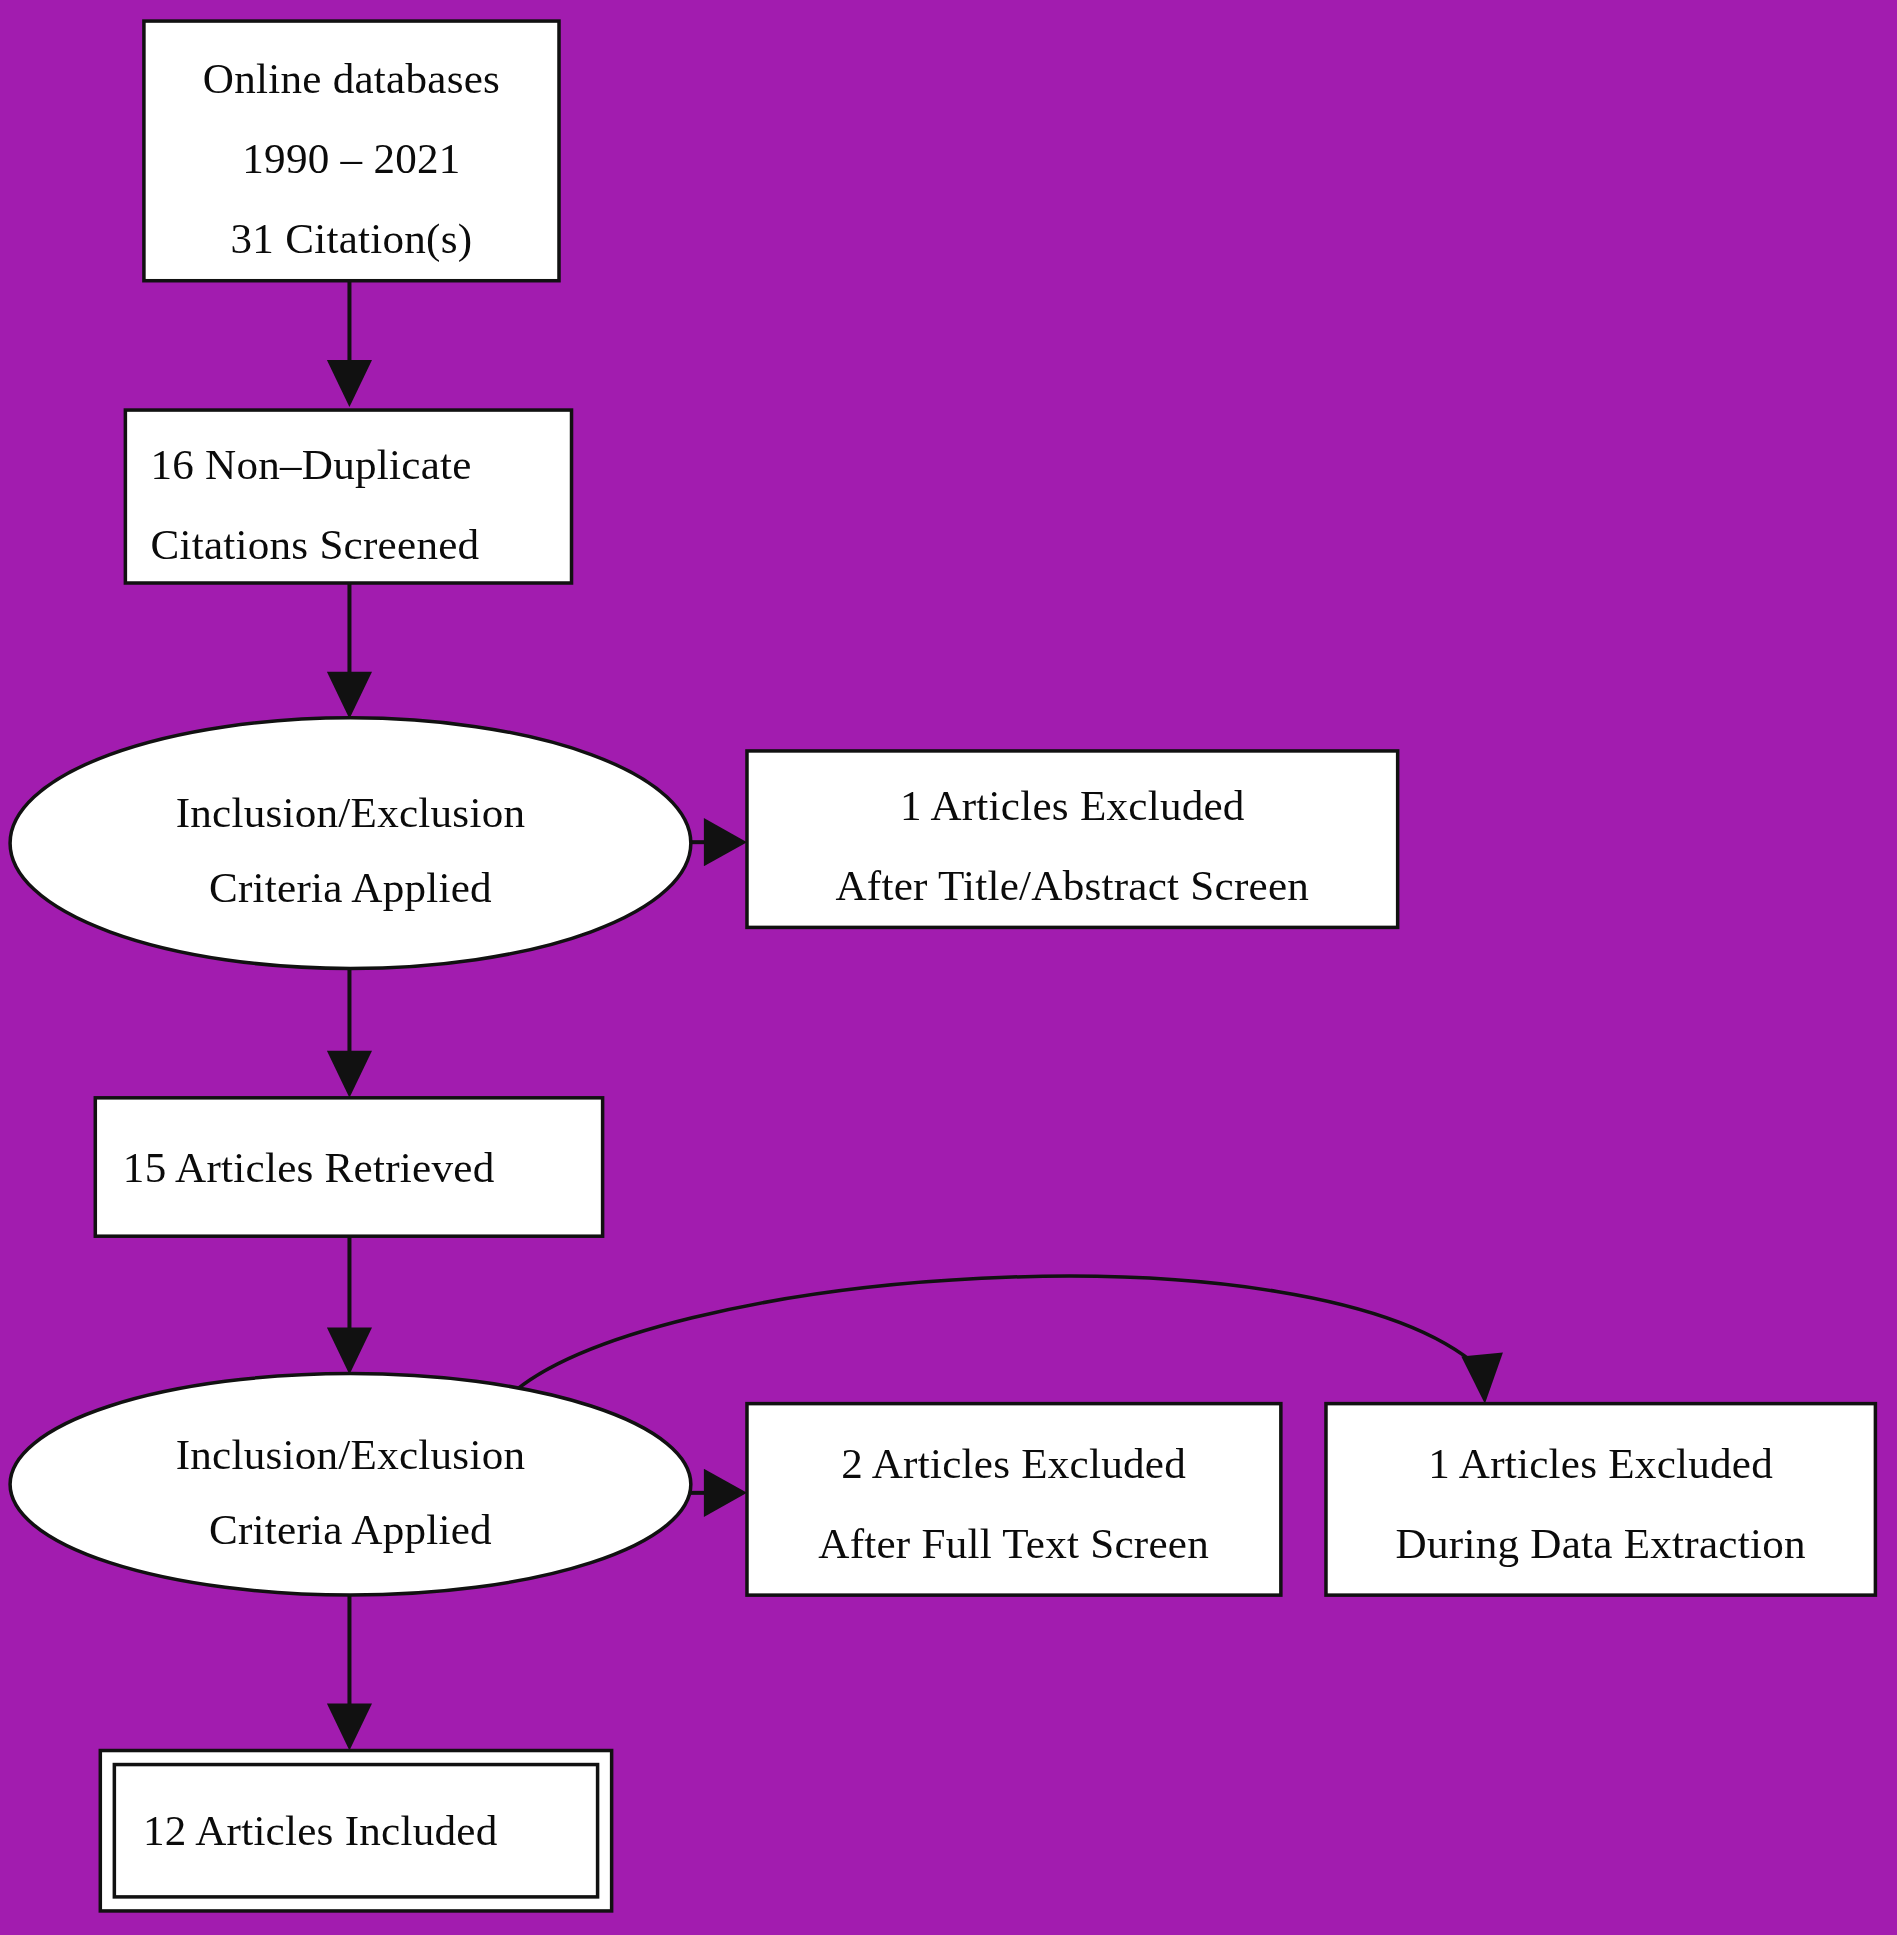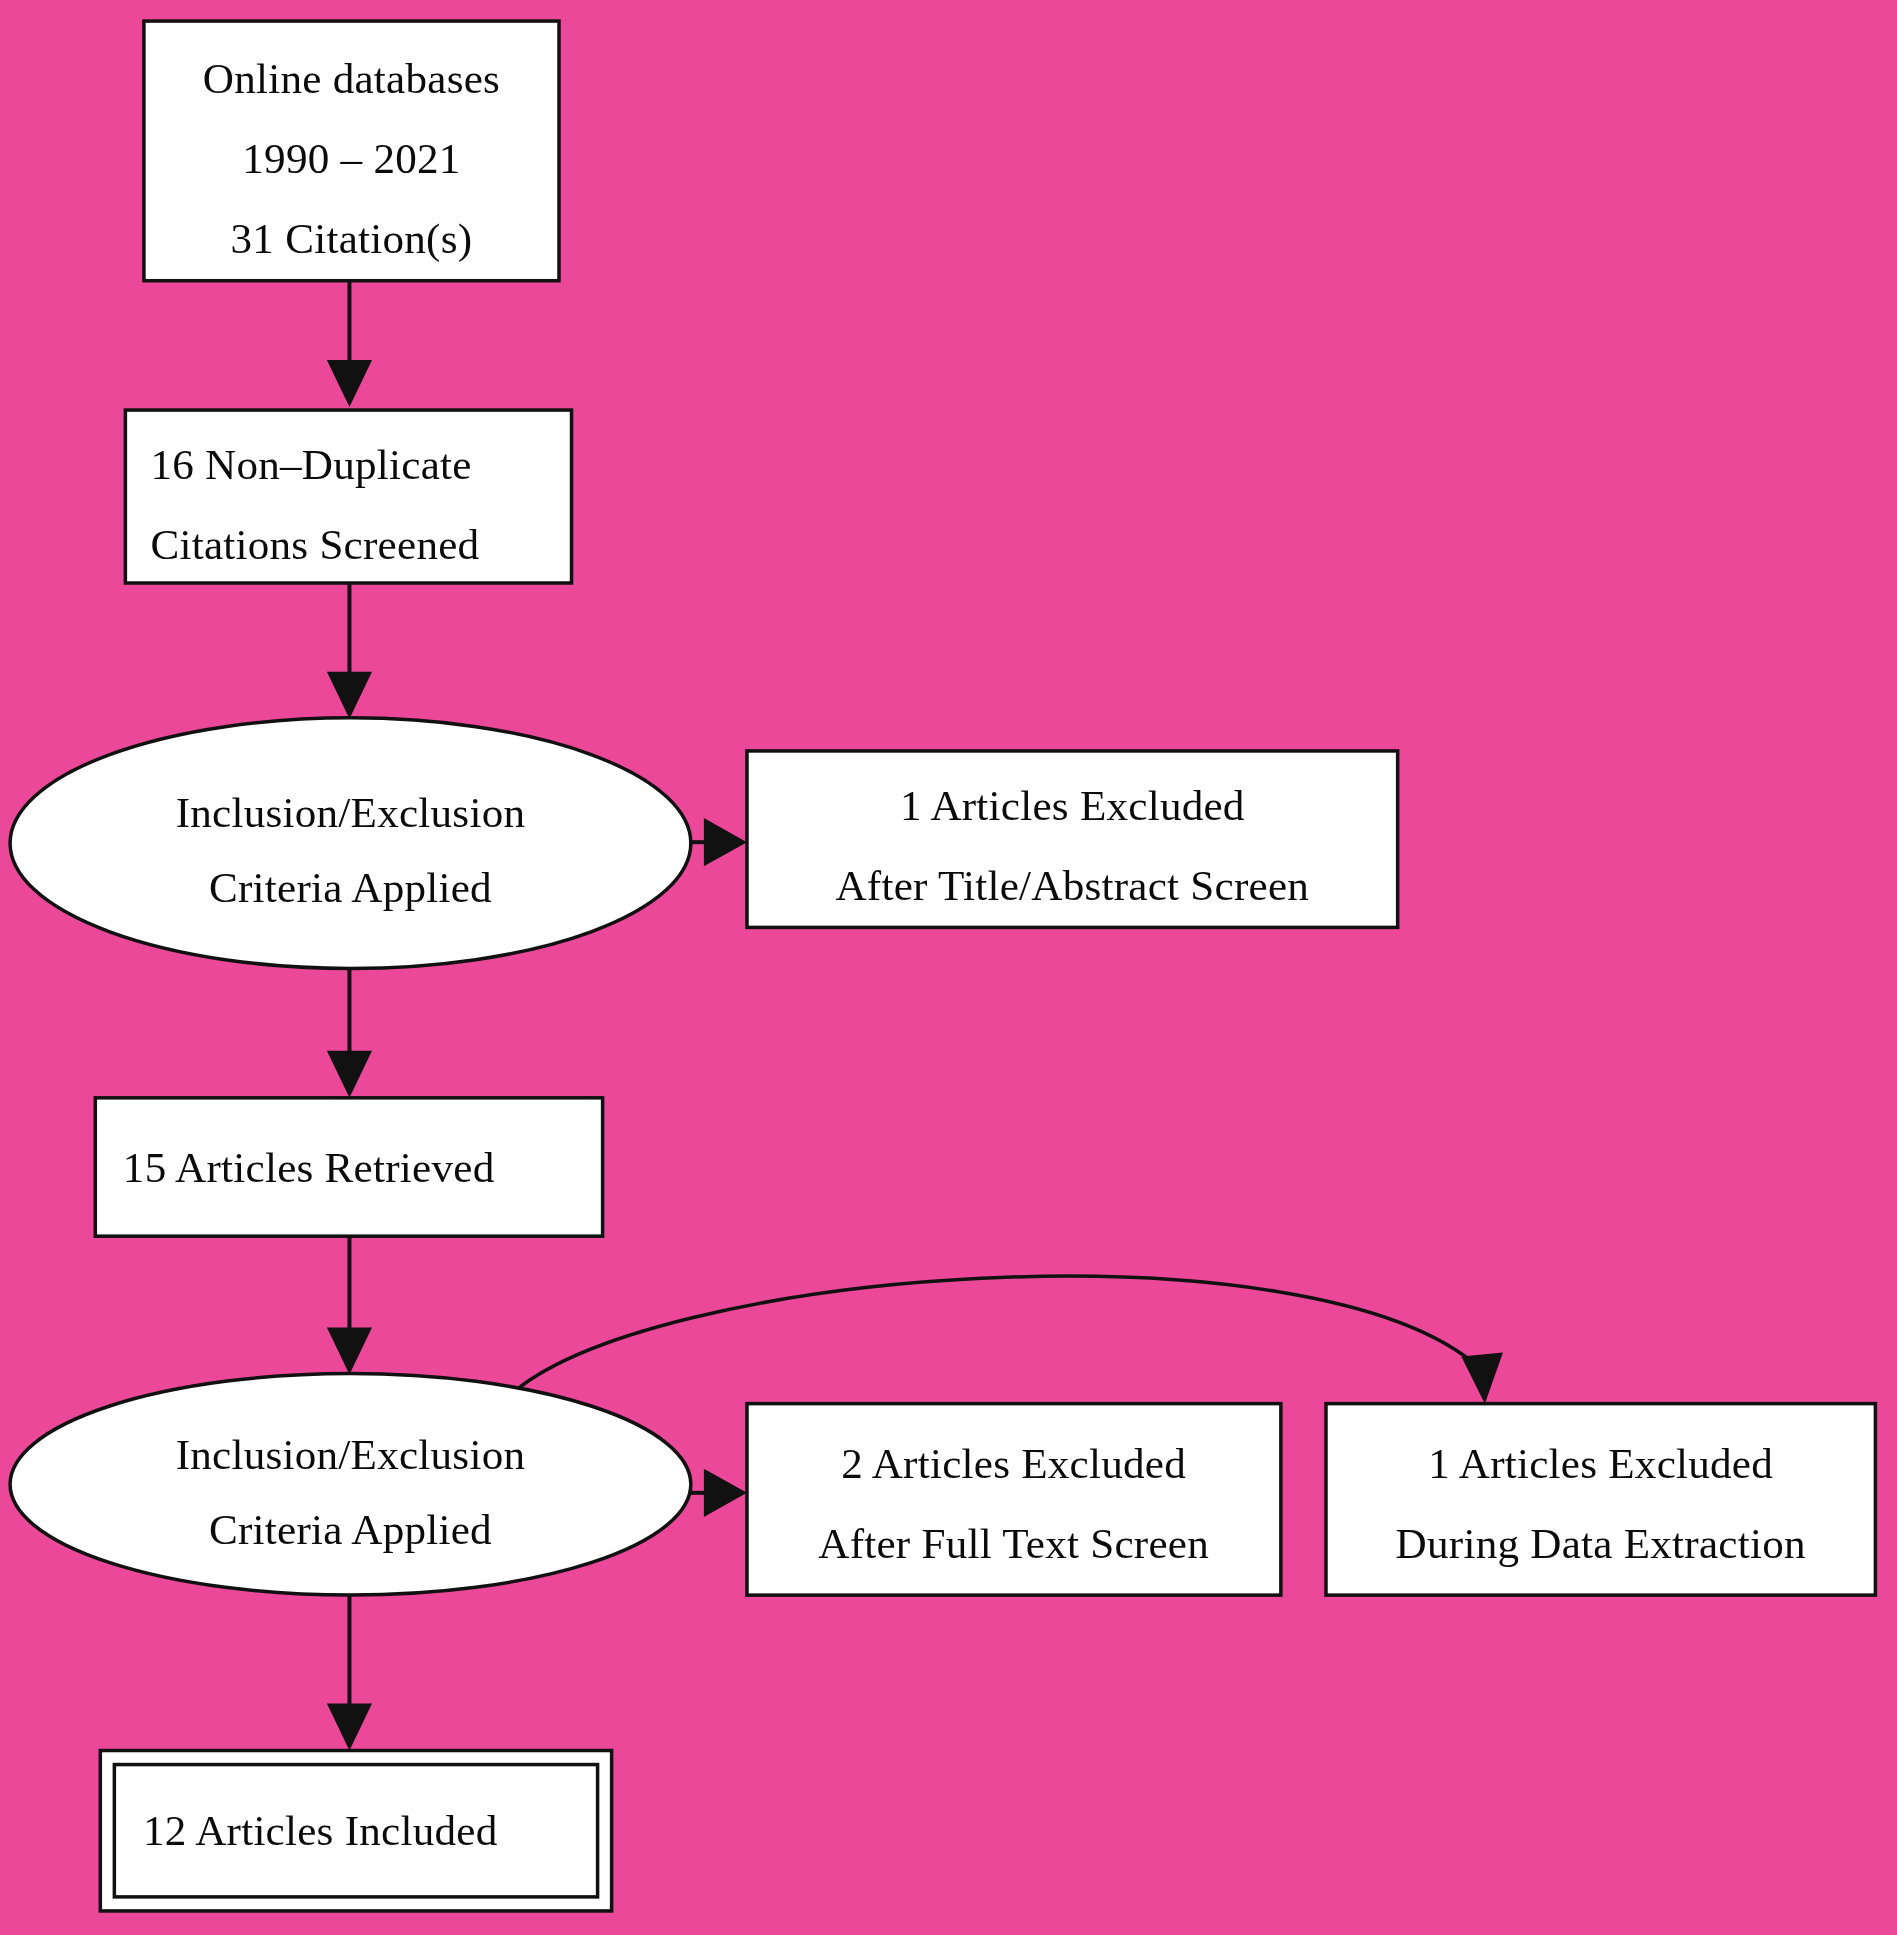--- a/index.html
+++ b/index.html
@@ -10,21 +10,21 @@
   body {
     width: 1898px;
     height: 1936px;
     font-family: "Liberation Serif", "DejaVu Serif", serif;
     overflow: hidden;
   }
   #diagram-root {
     position: relative;
     width: 1898px;
     height: 1936px;
-    background: #ec4899;
+    background: #a21caf;
   }
   svg#flow-svg {
     position: absolute;
     top: 0; left: 0;
     width: 1898px;
     height: 1936px;
     display: block;
   }
   .node-shape {
     fill: #ffffff;

